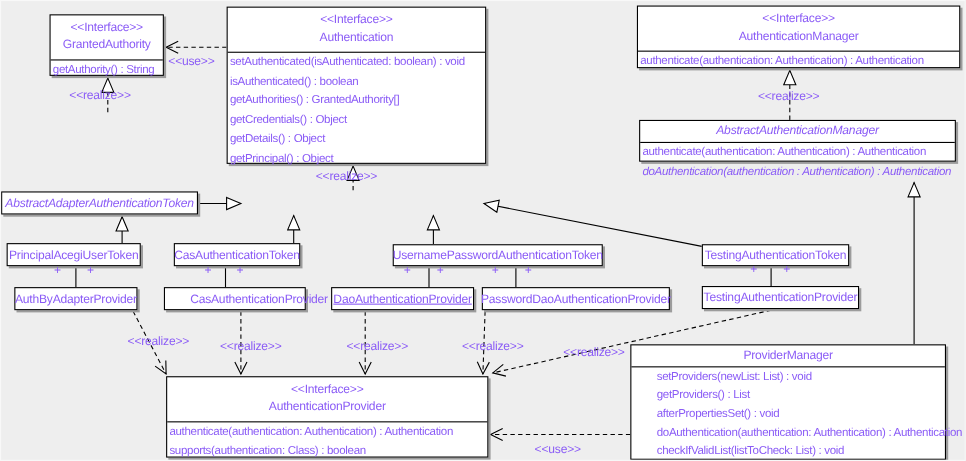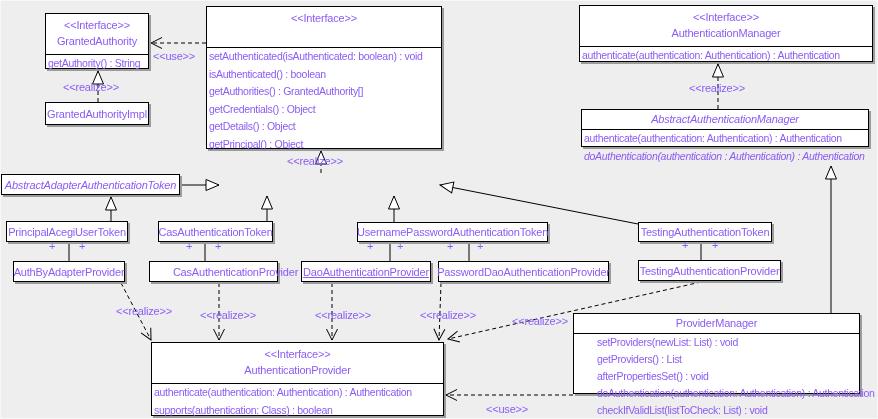--- a/index.html
+++ b/index.html
@@ -74,27 +74,25 @@
   <div class="uml-box" style="left:44px;top:12px;width:104px;height:56px;">
     <div class="uml-title t2">
       <div>&lt;&lt;Interface&gt;&gt;</div>
       <div>GrantedAuthority</div>
     </div>
     <div class="uml-methods sep">
       <div>getAuthority() : String</div>
     </div>
   </div>
 
-  <div class="uml-box single" style="left:44px;top:101px;width:104px;height:23px;">
-    <div class="cname">GrantedAuthorityImpl</div>
-  </div>
 
   <div class="uml-box" style="left:205px;top:5px;width:236px;height:143px;">
     <div class="uml-title t2">
       <div>&lt;&lt;Interface&gt;&gt;</div>
+      <div>Authentication</div>
     </div>
     <div class="uml-methods sep">
       <div>setAuthenticated(isAuthenticated: boolean) : void</div>
       <div>isAuthenticated() : boolean</div>
       <div>getAuthorities() : GrantedAuthority[]</div>
       <div>getCredentials() : Object</div>
       <div>getDetails() : Object</div>
       <div>getPrincipal() : Object</div>
     </div>
   </div>
@@ -155,21 +153,21 @@
     <div class="uml-title t2">
       <div>&lt;&lt;Interface&gt;&gt;</div>
       <div>AuthenticationProvider</div>
     </div>
     <div class="uml-methods sep">
       <div>authenticate(authentication: Authentication) : Authentication</div>
       <div>supports(authentication: Class) : boolean</div>
     </div>
   </div>
 
-  <div class="uml-box" style="left:572px;top:312px;width:287px;height:81px;">
+  <div class="uml-box" style="left:572px;top:312px;width:287px;height:105px;">
     <div class="uml-title t1">ProviderManager</div>
     <div class="uml-methods sep dense">
       <div>setProviders(newList: List) : void</div>
       <div>getProviders() : List</div>
       <div>afterPropertiesSet() : void</div>
       <div>doAuthentication(authentication: Authentication) : Authentication</div>
       <div>checkIfValidList(listToCheck: List) : void</div>
     </div>
   </div>
 

